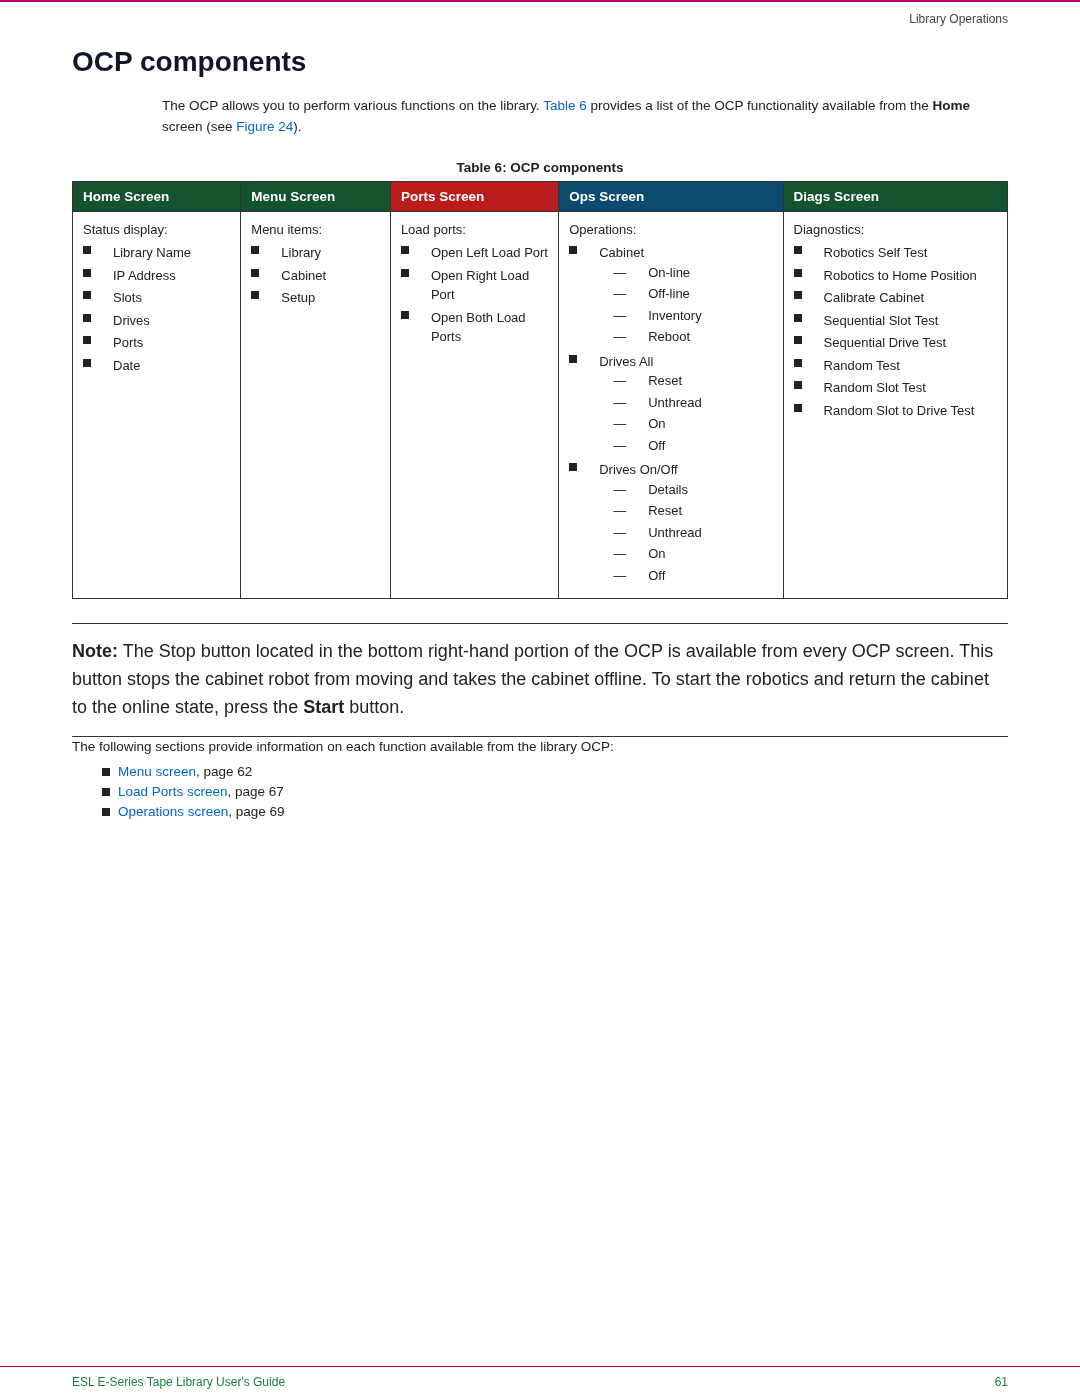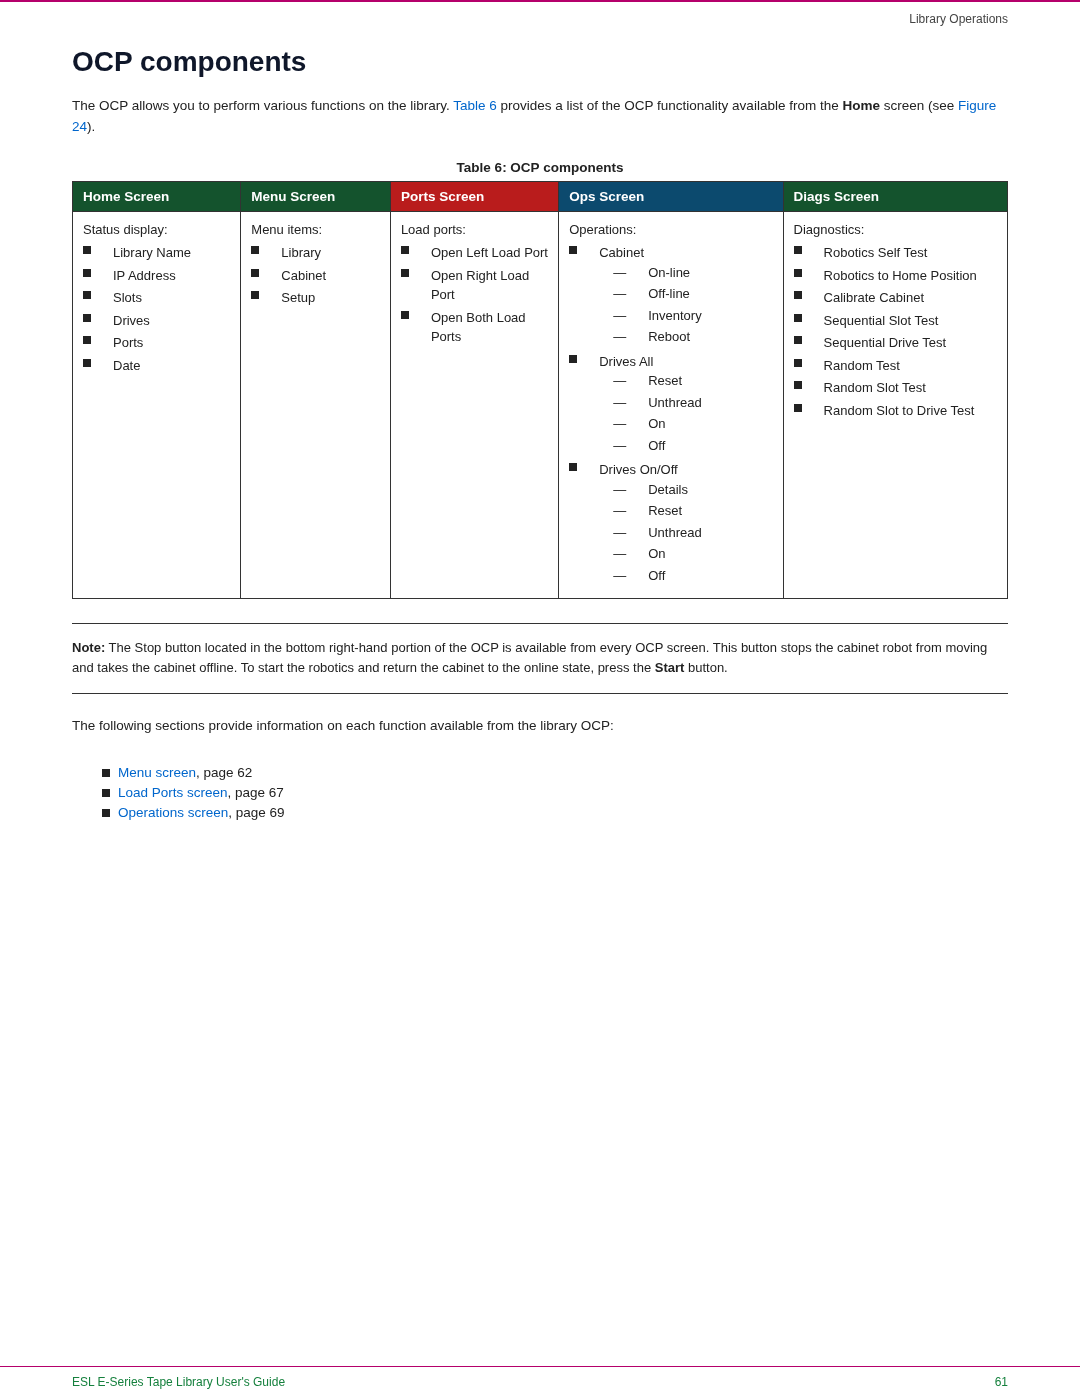--- a/index.html
+++ b/index.html
@@ -42,20 +42,21 @@
     
     .section-heading {
       font-size: 28px;
       font-weight: bold;
       color: #0f172a;
       margin-bottom: 18px;
       margin-top: 14px;
     }
     
     .intro-para {
+      margin-left: 90px;
       margin-bottom: 22px;
       font-size: 13.5px;
       line-height: 1.55;
       color: #222;
     }
     
     .table-caption {
       text-align: center;
       font-weight: bold;
       font-size: 13.5px;
@@ -130,32 +131,31 @@
     }
     ul.sub-list li .dash {
       margin-right: 6px;
       font-size: 13px;
     }
     
     .note-box {
       border-top: 1.5px solid #333;
       border-bottom: 1.5px solid #333;
       padding: 14px 0 14px 0;
-      margin-bottom: 22px;
-      font-size: 13px;
+      font-size: 18px;
       line-height: 1.55;
     }
     .note-label {
       font-weight: bold;
     }
     
     .following-para {
       font-size: 13.5px;
       line-height: 1.55;
-      margin-bottom: 28px;
+      margin-bottom: 6px;
     }
     .link-list {
       list-style: none;
       padding: 0;
       margin: 0 0 0 30px;
     }
     .link-list li {
       display: flex;
       align-items: flex-start;
       margin-bottom: 5px;

